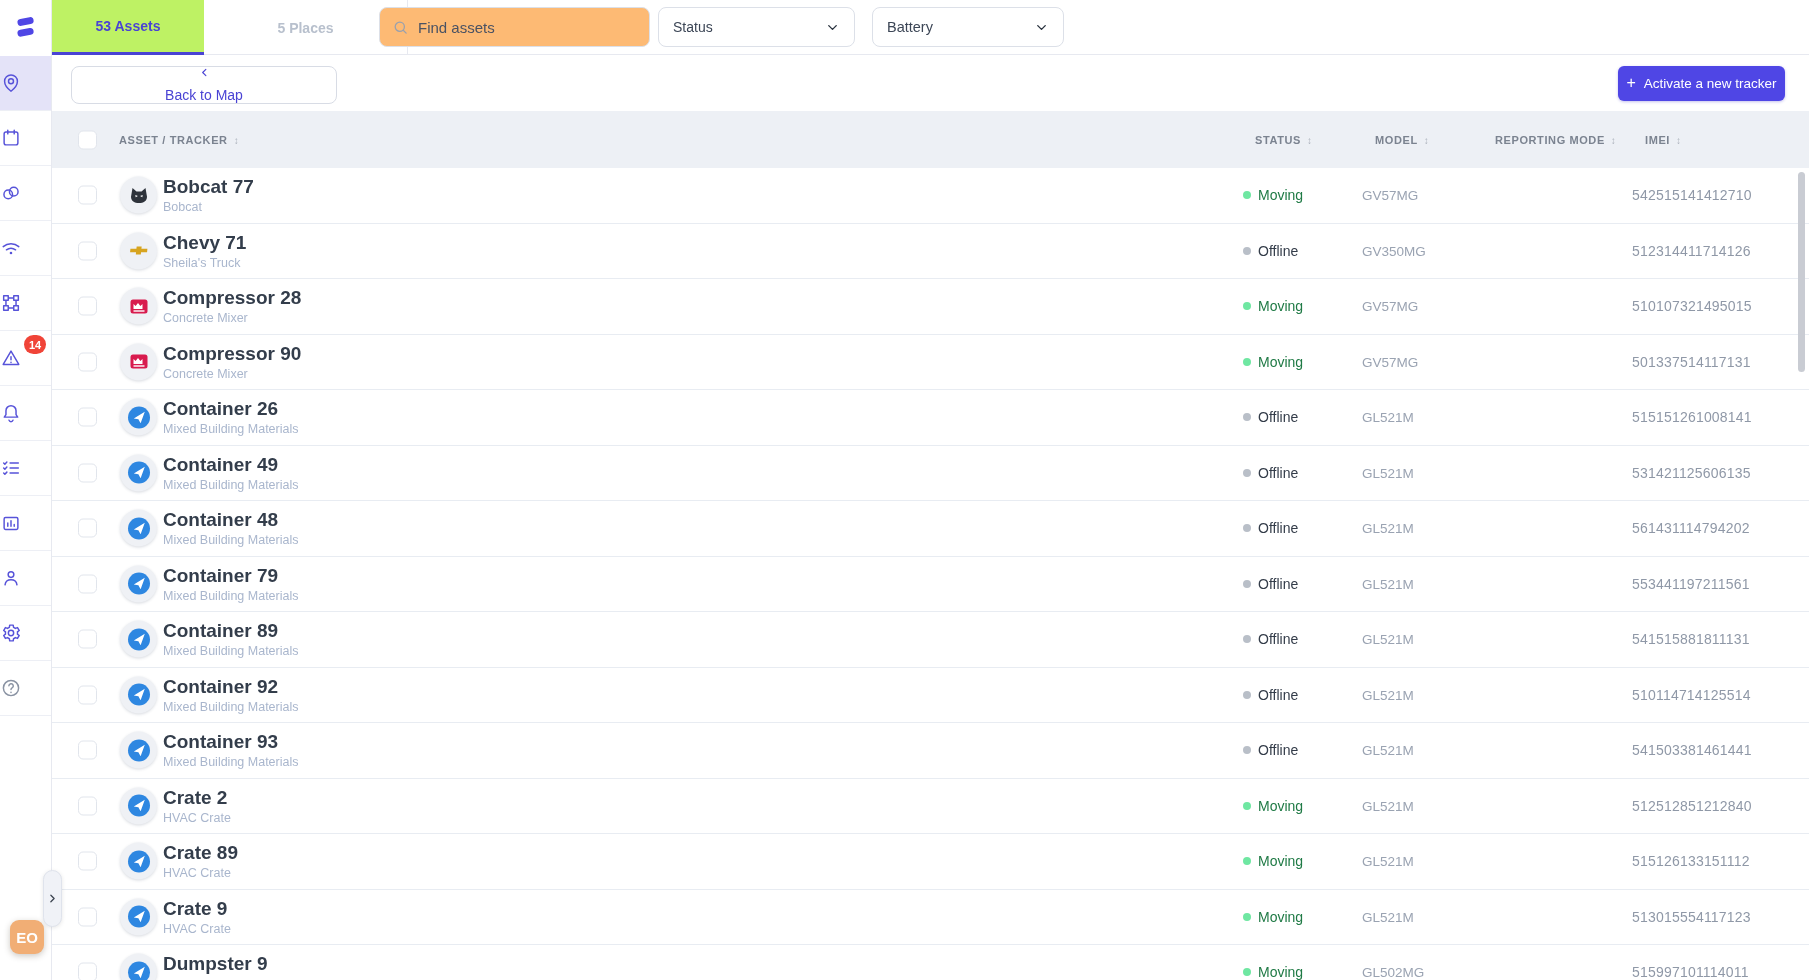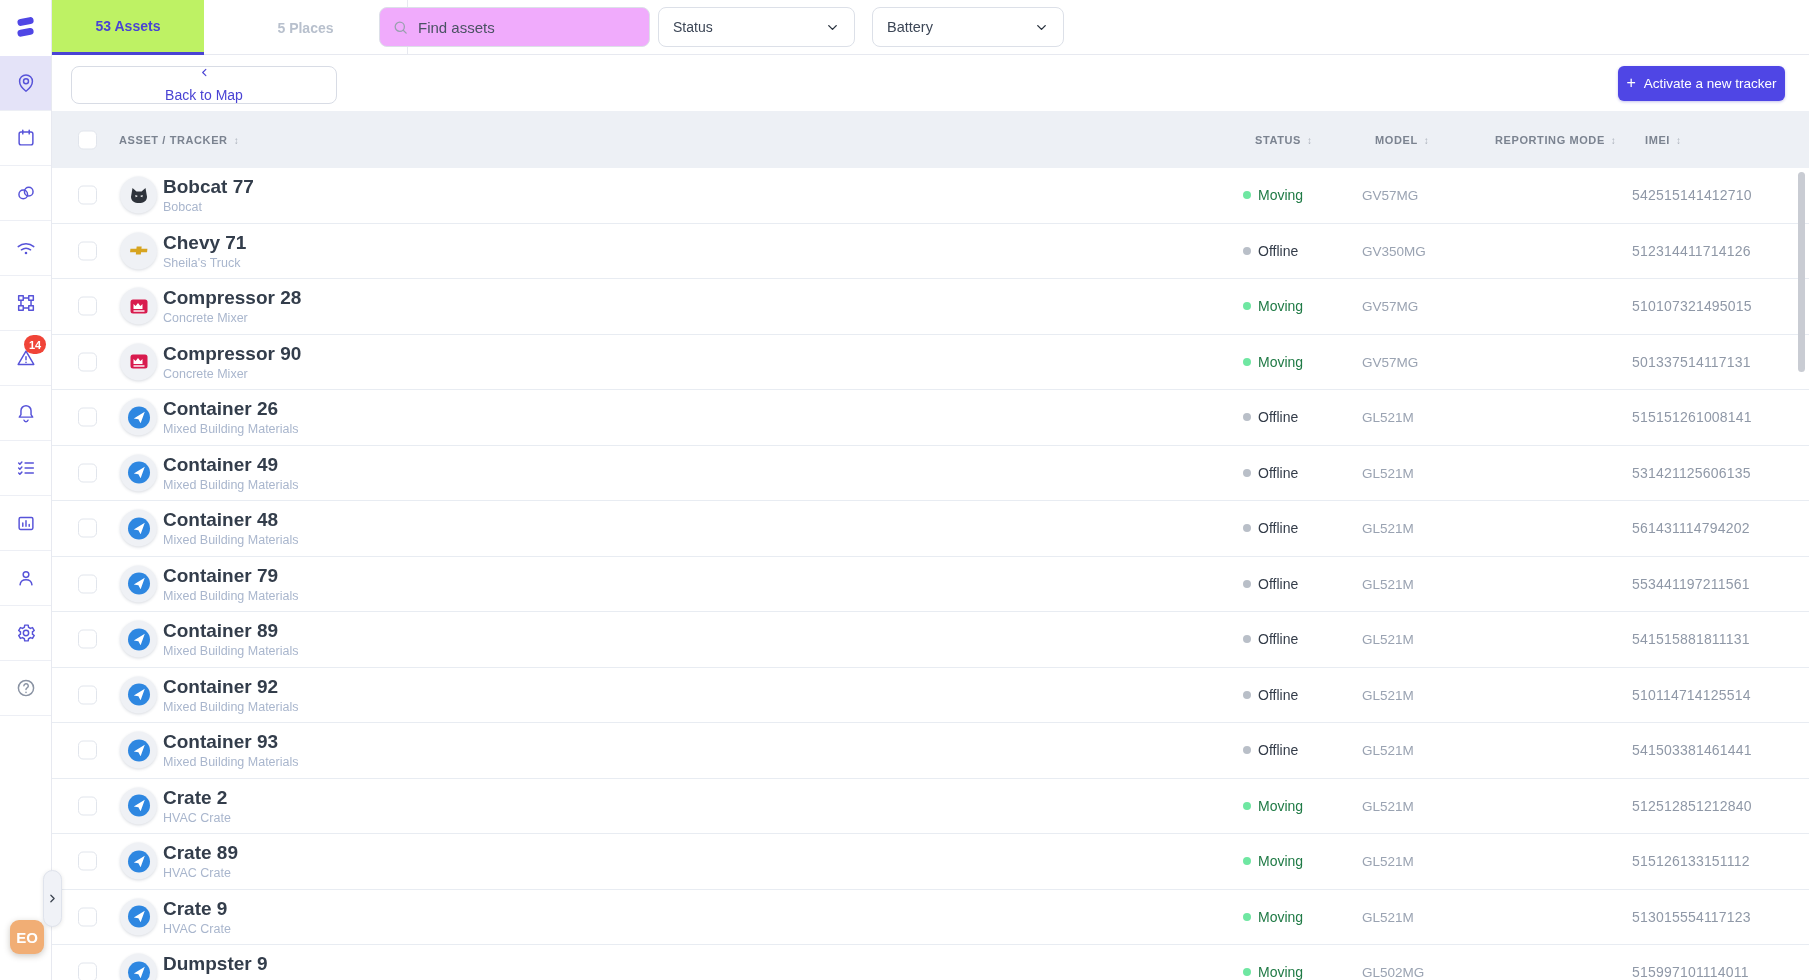--- a/index.html
+++ b/index.html
@@ -6,21 +6,21 @@
   html,body { width:1809px; height:980px; overflow:hidden; background:#fff;
     font-family:"Liberation Sans", sans-serif; }
   .app { position:relative; width:1809px; height:980px; background:#fff; }
 
   
   .sidebar { position:absolute; left:0; top:0; width:52px; height:980px;
     background:#fff; border-right:1px solid #e7e9f0; z-index:5; }
   .logo-box { height:56px; display:flex; align-items:center; justify-content:center; }
   .logo-box svg { width:30px; height:30px; }
   .nav-item { position:relative; height:55px; display:flex; align-items:center;
-    justify-content:center; border-bottom:1px solid #edeff5; color:#5753d9; cursor:pointer; }
+    border-bottom:1px solid #edeff5; color:#5753d9; cursor:pointer; }
   .nav-item.active { background:#e4e3f8; }
   .nav-item.muted { color:#8a93a3; }
   .nav-item svg { width:22px; height:22px; }
   .nav-badge { position:absolute; top:4px; left:24px; min-width:21px; height:19px;
     padding:0 5px; background:#f04438; color:#fff; border-radius:10px; font-size:11px;
     font-weight:bold; display:flex; align-items:center; justify-content:center; }
   .user-avatar { position:absolute; left:10px; top:920px; width:34px; height:34px;
     border-radius:9px; background:#f1ae75; color:#fff; font-size:15px; font-weight:bold;
     display:flex; align-items:center; justify-content:center; box-shadow:0 2px 6px rgba(50,40,20,.25);
     z-index:9; cursor:pointer; }
@@ -28,21 +28,21 @@
   
   .topbar { position:absolute; left:52px; top:0; right:0; height:55px; background:#fff;
     border-bottom:1px solid #e7e9f0; z-index:4; }
   .tab { position:absolute; top:0; height:55px; display:flex; align-items:center;
     justify-content:center; font-size:14px; font-weight:bold; cursor:pointer; }
   .tab.assets { left:0; width:152px; color:#4a43d4; background:#bef264;
     border-bottom:3px solid #4a43d4; }
   .tab.places { left:152px; width:204px; color:#b8c0cd; border-right:1px solid #e7e9f0; }
   .search-box { position:absolute; left:327px; top:7px; width:271px; height:40px;
     border:1px solid #dce0e8; border-radius:8px; display:flex; align-items:center;
-    padding:0 12px; gap:9px; background:#f0abfc; }
+    padding:0 12px; gap:9px; background:#fdba74; }
   .search-box svg { width:17px; height:17px; color:#98a0ae; flex:0 0 auto; }
   .search-box input { border:none; outline:none; width:100%; font-size:15px; color:#3c4656;
     font-family:"Liberation Sans", sans-serif; background:transparent; }
   .search-box input::placeholder { color:#4a5263; opacity:1; }
   .filter { position:absolute; top:7px; height:40px; border:1px solid #dce0e8;
     border-radius:8px; background:#fff; display:flex; align-items:center;
     justify-content:space-between; padding:0 14px; font-size:14.5px; color:#3c4656; cursor:pointer; }
   .filter.status { left:606px; width:197px; }
   .filter.battery { left:820px; width:192px; }
   .filter svg { width:15px; height:15px; color:#29323e; }

